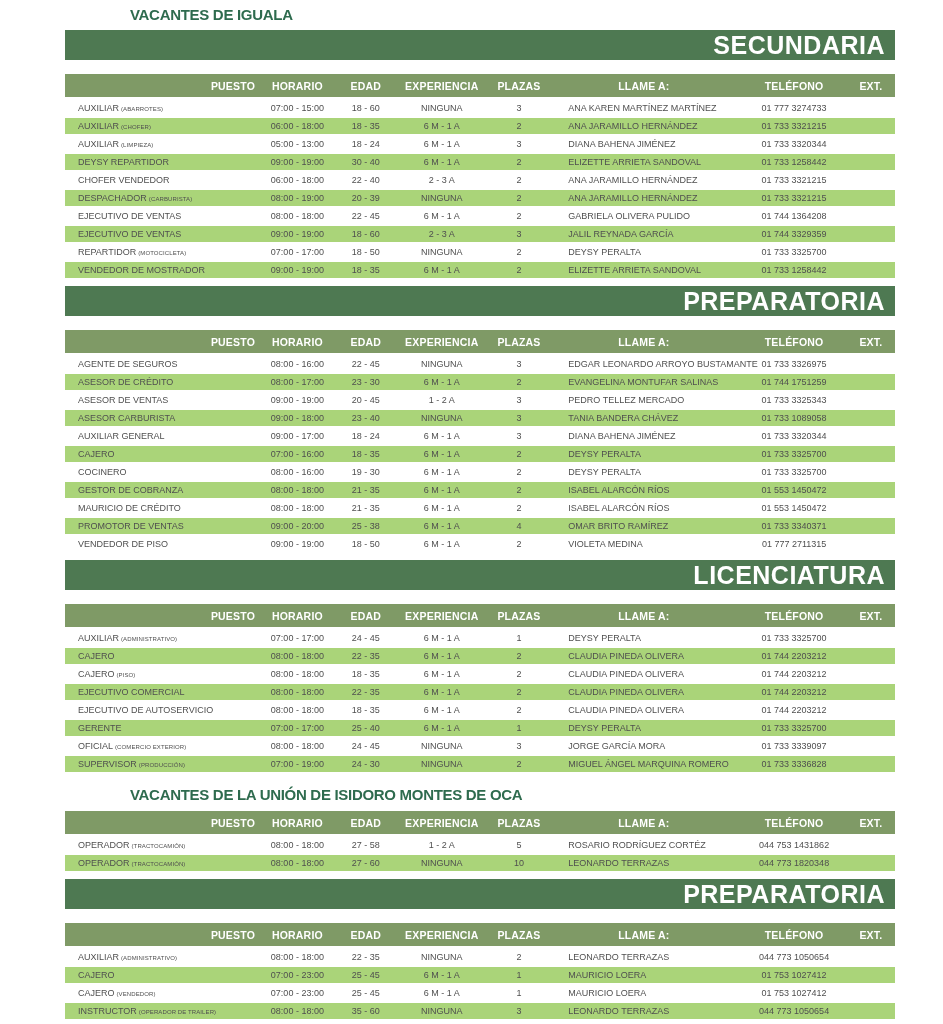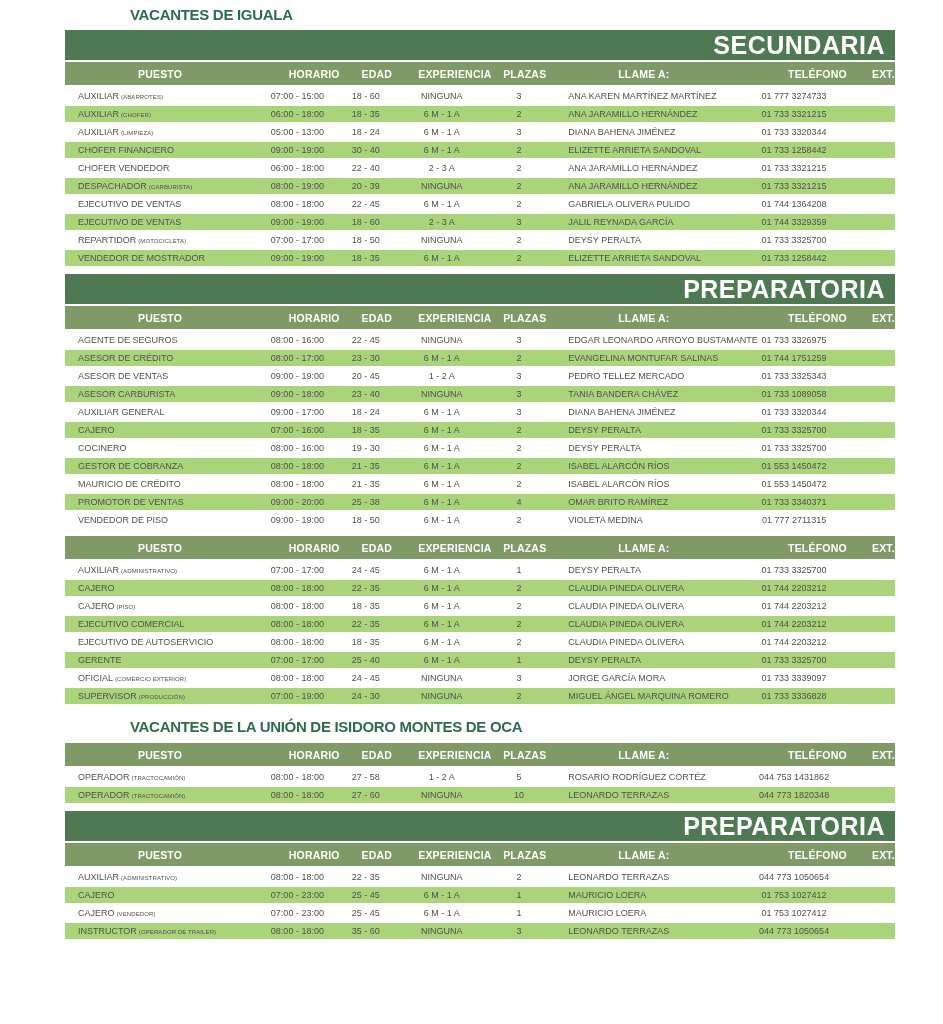--- a/index.html
+++ b/index.html
@@ -12,32 +12,32 @@
   .doc-title {
     margin:6px 0 7px 130px;
     font-size:15px; font-weight:bold; letter-spacing:-0.3px;
     color:#2e6b4e;
   }
   .doc-title.second { margin-top:12px; margin-bottom:8px; }
   section.vac-table { width:830px; margin:0 0 6px 65px; }
   .band {
     height:30px; background:#4e7952;
     display:flex; align-items:center; justify-content:flex-end;
-    padding-right:10px; margin-bottom:2px;
+    padding-right:10px; margin-bottom:14px;
   }
   .band-label {
     color:#ffffff; font-size:25px; font-weight:bold; letter-spacing:0.5px;
     line-height:30px; white-space:nowrap;
   }
   .cols-head {
     height:23px; background:#7f9a66; display:flex; align-items:center;
     margin-bottom:3px;
   }
   .hc {
-    color:#ffffff; font-size:10.5px; font-weight:bold; text-align:right;
+    color:#ffffff; font-size:10.5px; font-weight:bold; text-align:center;
     letter-spacing:0.2px; white-space:nowrap; overflow:visible;
   }
   .tbody { width:100%; }
   .tr {
     display:flex; align-items:center; height:18px;
     border-bottom:2px solid #ffffff; background:#ffffff;
   }
   .tr.green { background:#aad479; }
   .td {
     font-size:9px; color:#4f4f4f; text-align:center; white-space:nowrap;
@@ -45,21 +45,21 @@
   }
   .td .sub { font-size:6px; margin-left:2px; letter-spacing:0.1px; }
   .c-puesto  { width:22.9%; text-align:left; padding-left:13px; }
   .c-horario { width:10.2%; }
   .c-edad    { width:6.3%;  }
   .c-exp     { width:12.0%; }
   .c-plazas  { width:6.6%;  }
   .c-llame   { width:23.5%; text-align:left; padding-left:22px; }
   .c-tel     { width:12.7%; }
   .c-ext     { width:5.8%;  }
-  .hc.c-puesto { text-align:center; padding-left:0; }
+  .hc.c-puesto { text-align:right; padding-left:0; }
   .hc.c-llame  { text-align:center; padding-left:0; }
 </style>
 </head>
 <body>
 
 <h1 class="doc-title">VACANTES DE IGUALA</h1>
 
 <section class="vac-table">
   <div class="band">
     <span class="band-label">SECUNDARIA</span>
@@ -99,21 +99,21 @@
         <span class="td c-puesto"><span>AUXILIAR</span><span class="sub">(LIMPIEZA)</span></span>
         <span class="td c-horario">05:00 - 13:00</span>
         <span class="td c-edad">18 - 24</span>
         <span class="td c-exp">6 M - 1 A</span>
         <span class="td c-plazas">3</span>
         <span class="td c-llame">DIANA BAHENA JIMÉNEZ</span>
         <span class="td c-tel">01 733 3320344</span>
         <span class="td c-ext"></span>
       </div>
       <div class="tr green">
-        <span class="td c-puesto"><span>CHOFER FINANCIERO</span><span class="sub"></span></span>
+        <span class="td c-puesto"><span>DEYSY REPARTIDOR</span><span class="sub"></span></span>
         <span class="td c-horario">09:00 - 19:00</span>
         <span class="td c-edad">30 - 40</span>
         <span class="td c-exp">6 M - 1 A</span>
         <span class="td c-plazas">2</span>
         <span class="td c-llame">ELIZETTE ARRIETA SANDOVAL</span>
         <span class="td c-tel">01 733 1258442</span>
         <span class="td c-ext"></span>
       </div>
       <div class="tr">
         <span class="td c-puesto"><span>CHOFER VENDEDOR</span><span class="sub"></span></span>
@@ -300,20 +300,23 @@
         <span class="td c-exp">6 M - 1 A</span>
         <span class="td c-plazas">2</span>
         <span class="td c-llame">VIOLETA MEDINA</span>
         <span class="td c-tel">01 777 2711315</span>
         <span class="td c-ext"></span>
       </div>
     </div>
 </section>
 
 <section class="vac-table">
+  <div class="band">
+    <span class="band-label">LICENCIATURA</span>
+  </div>
   <div class="cols-head">
       <span class="hc c-puesto">PUESTO</span>
       <span class="hc c-horario">HORARIO</span>
       <span class="hc c-edad">EDAD</span>
       <span class="hc c-exp">EXPERIENCIA</span>
       <span class="hc c-plazas">PLAZAS</span>
       <span class="hc c-llame">LLAME A:</span>
       <span class="hc c-tel">TELÉFONO</span>
       <span class="hc c-ext">EXT.</span>
     </div>

